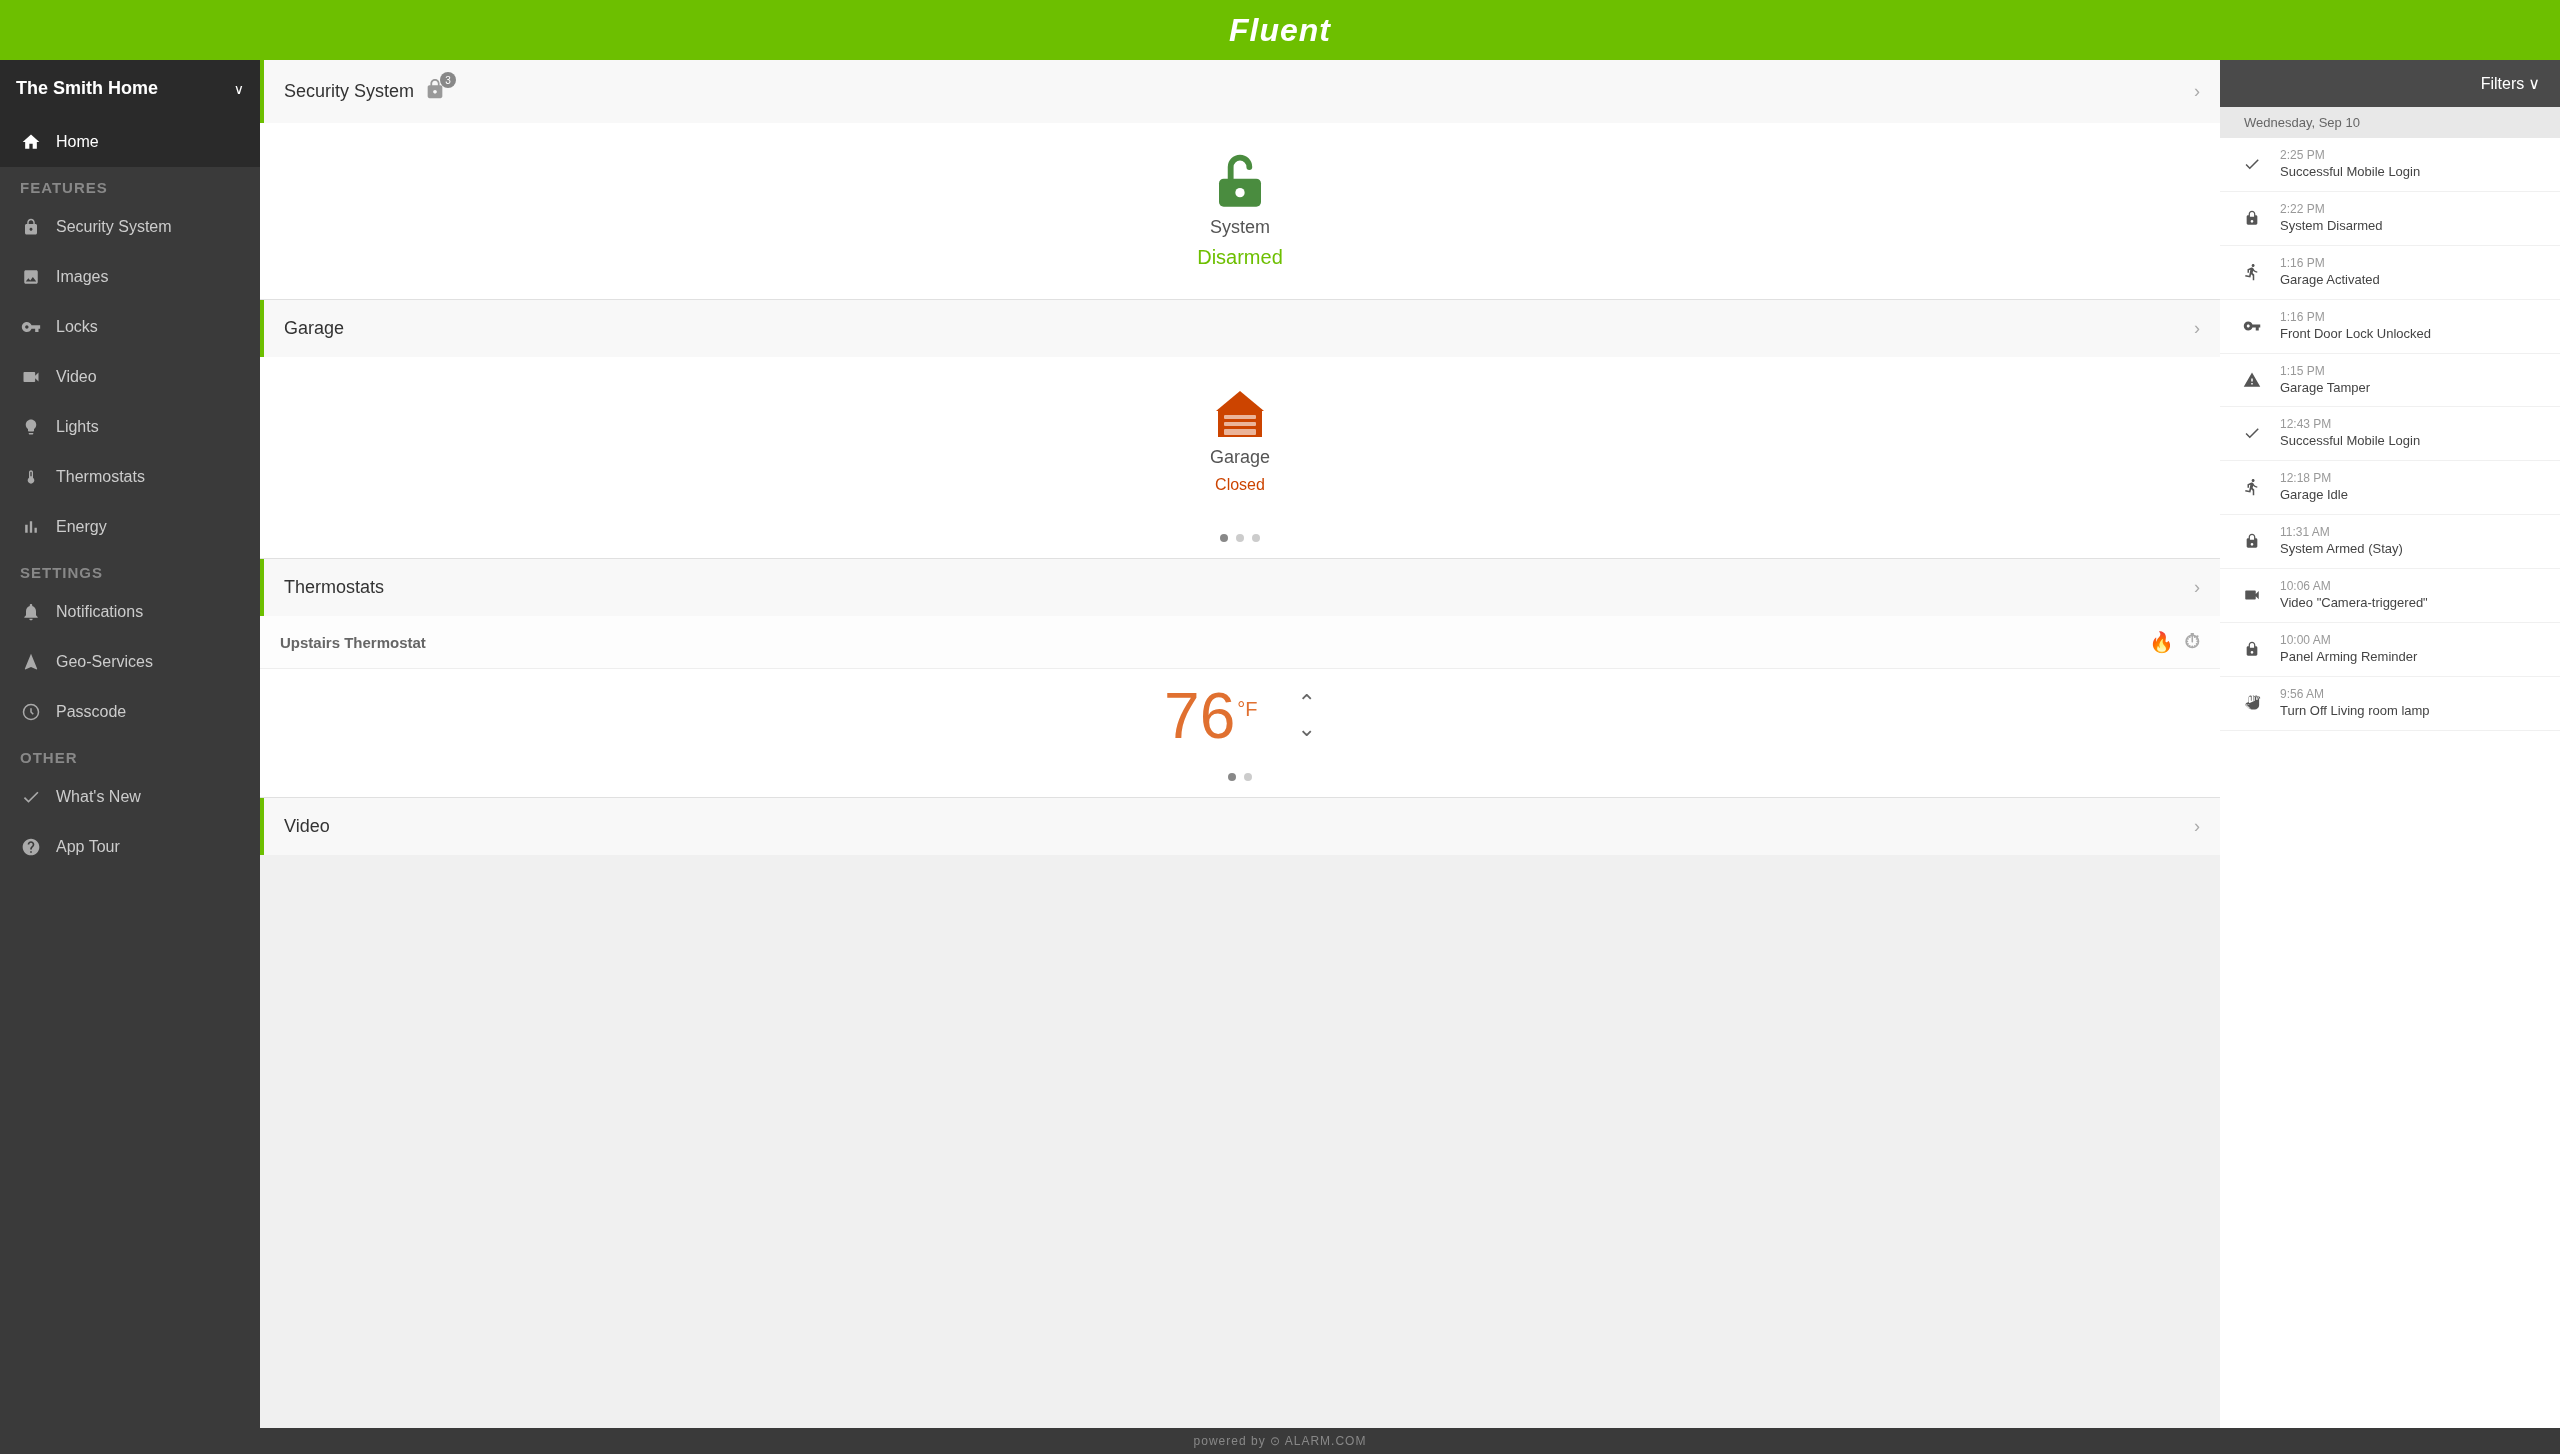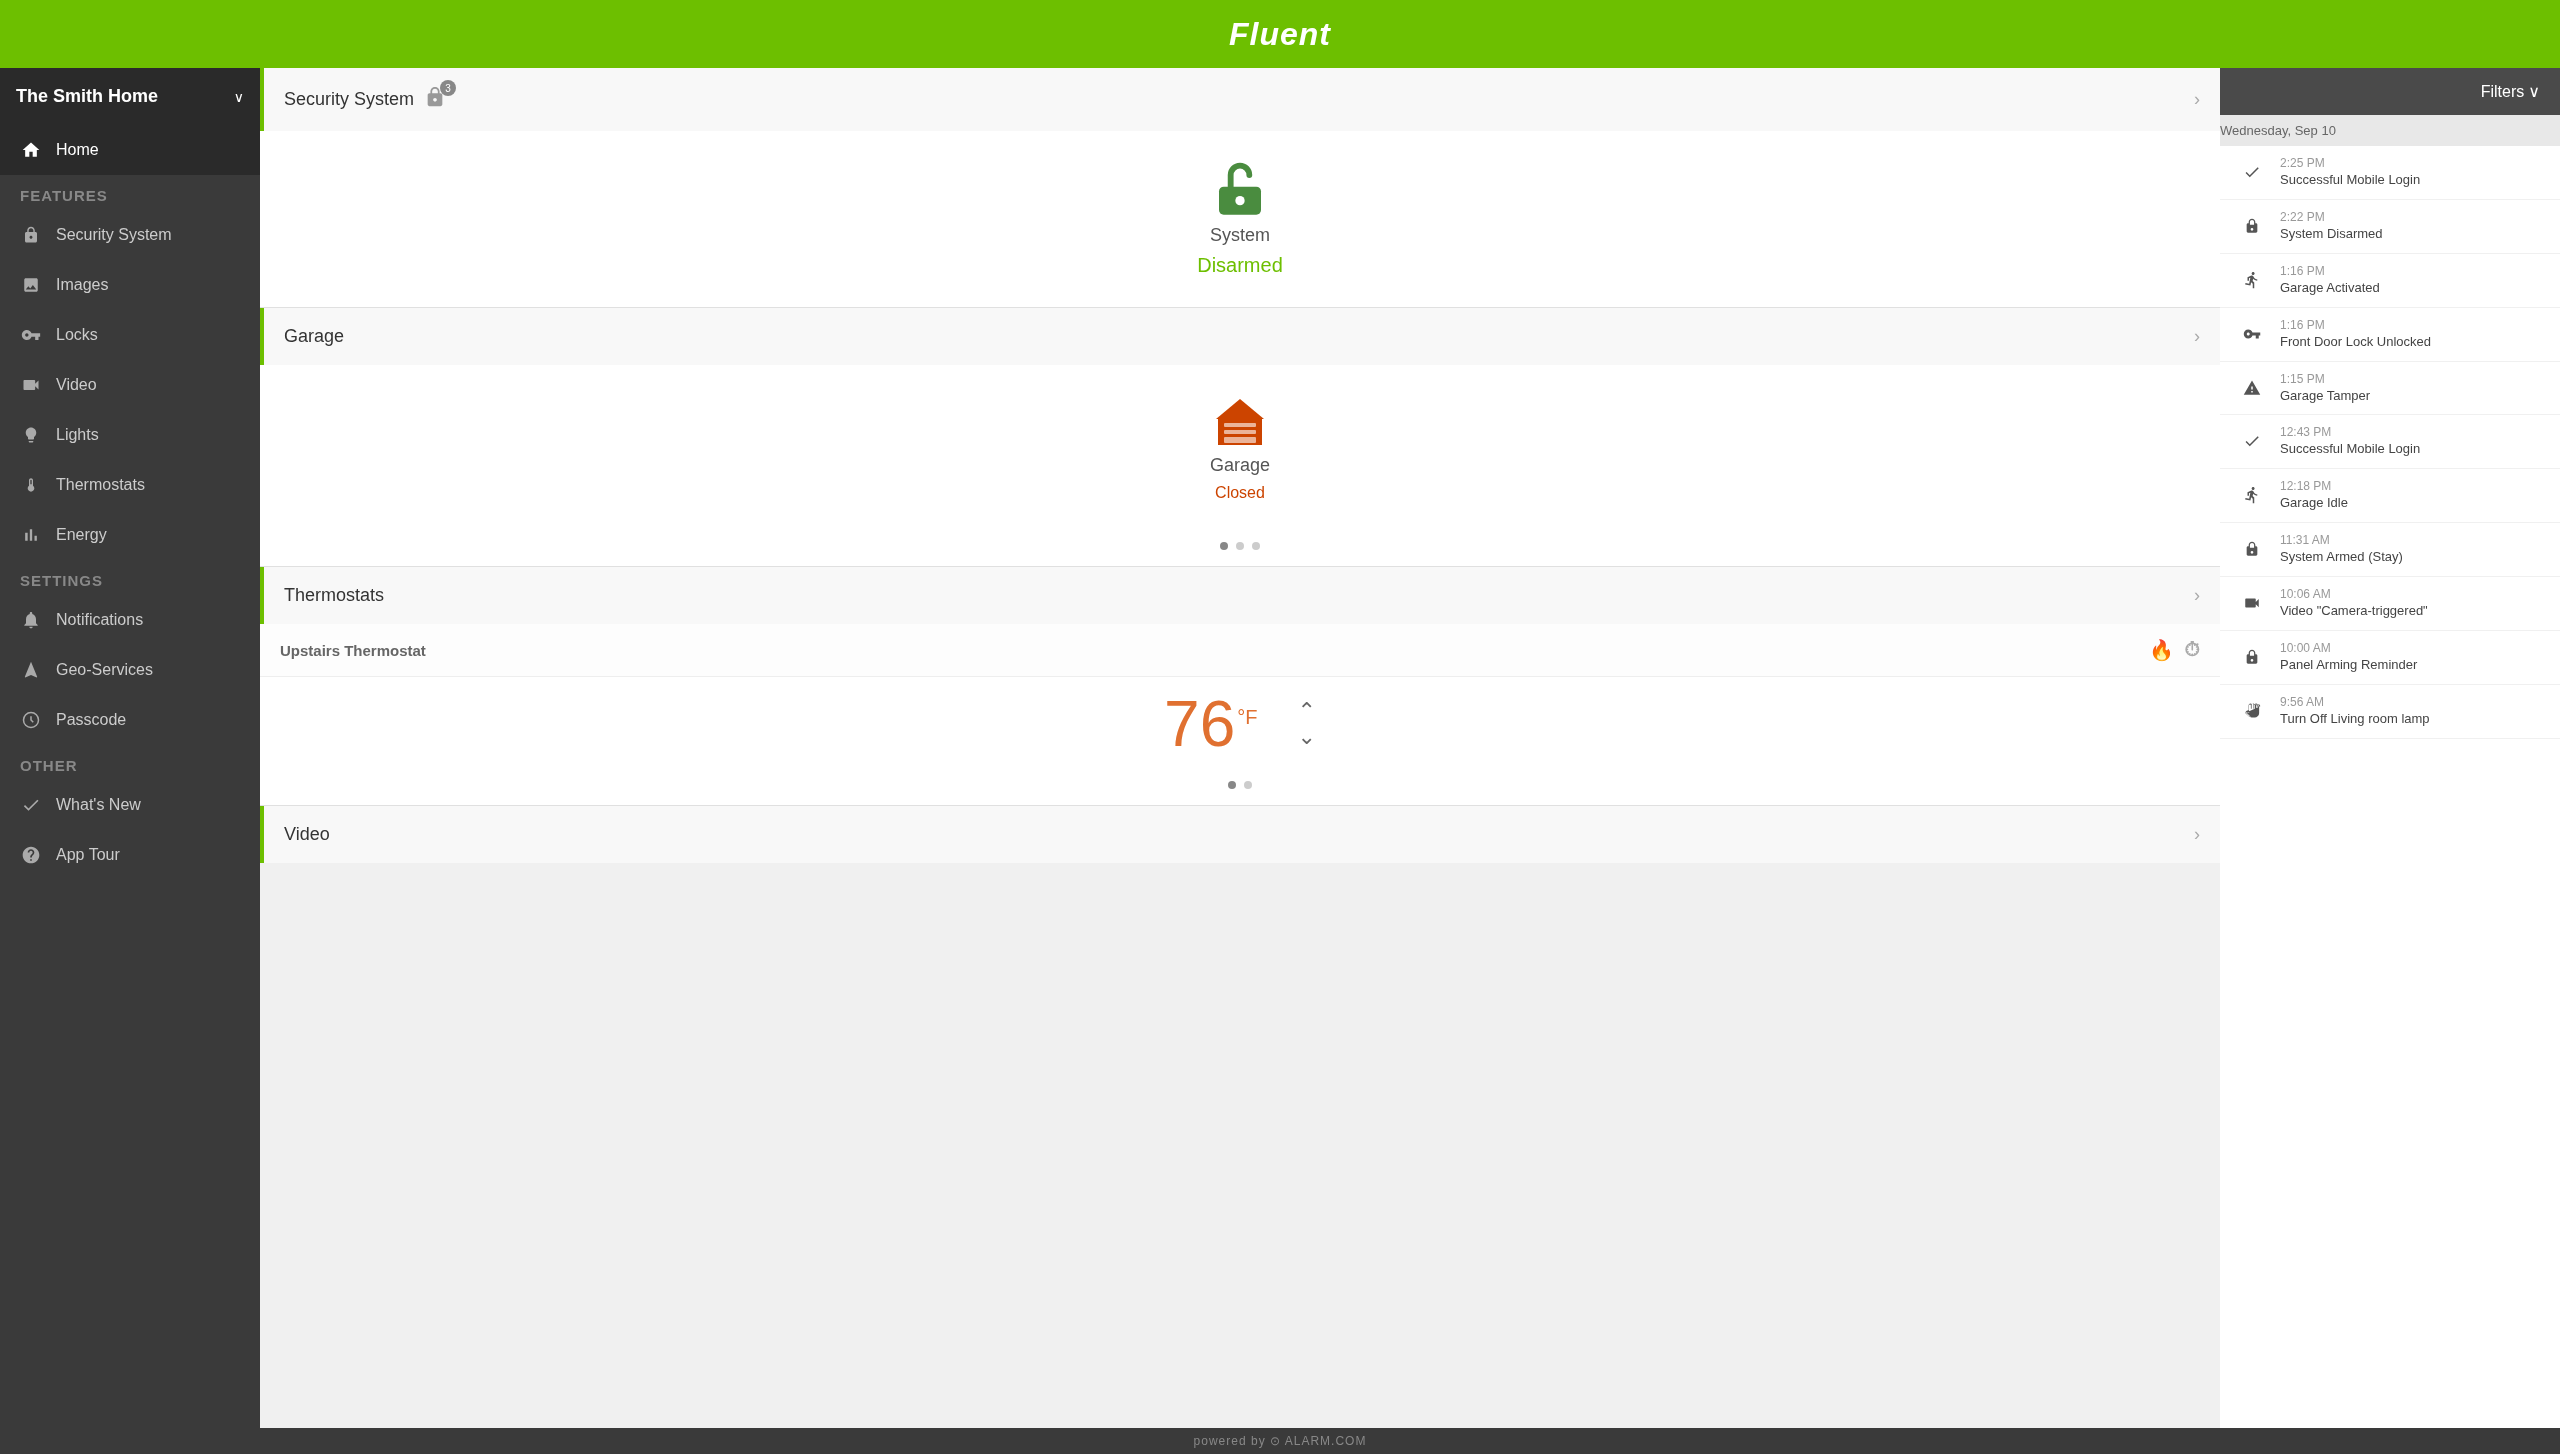--- a/index.html
+++ b/index.html
@@ -1,21 +1,21 @@
 <!DOCTYPE html>
 <html><head>
   <meta charset="utf-8">
   <style>
     * { box-sizing: border-box; margin: 0; padding: 0; }
     body { font-family: -apple-system, BlinkMacSystemFont, 'Helvetica Neue', Arial, sans-serif; background: #e8e8e8; display: flex; flex-direction: column; height: 100vh; overflow: hidden; }
 
     
     .header {
       background: #6dbf00;
-      height: 68px;
+      height: 60px;
       display: flex;
       align-items: center;
       justify-content: center;
       flex-shrink: 0;
     }
     .header-title {
       color: white;
       font-size: 32px;
       font-weight: 900;
       font-style: italic;
@@ -185,21 +185,21 @@
     .right-panel-filters {
       color: white;
       font-size: 16px;
       cursor: pointer;
       display: flex;
       align-items: center;
       gap: 4px;
     }
     .activity-date-header {
       background: #e8e8e8;
-      padding: 8px 0;
+      padding: 8px 24px;
       color: #666;
       font-size: 13px;
       font-weight: 500;
     }
     .activity-list {
       overflow-y: auto;
       flex: 1;
     }
     .activity-item {
       display: flex;

